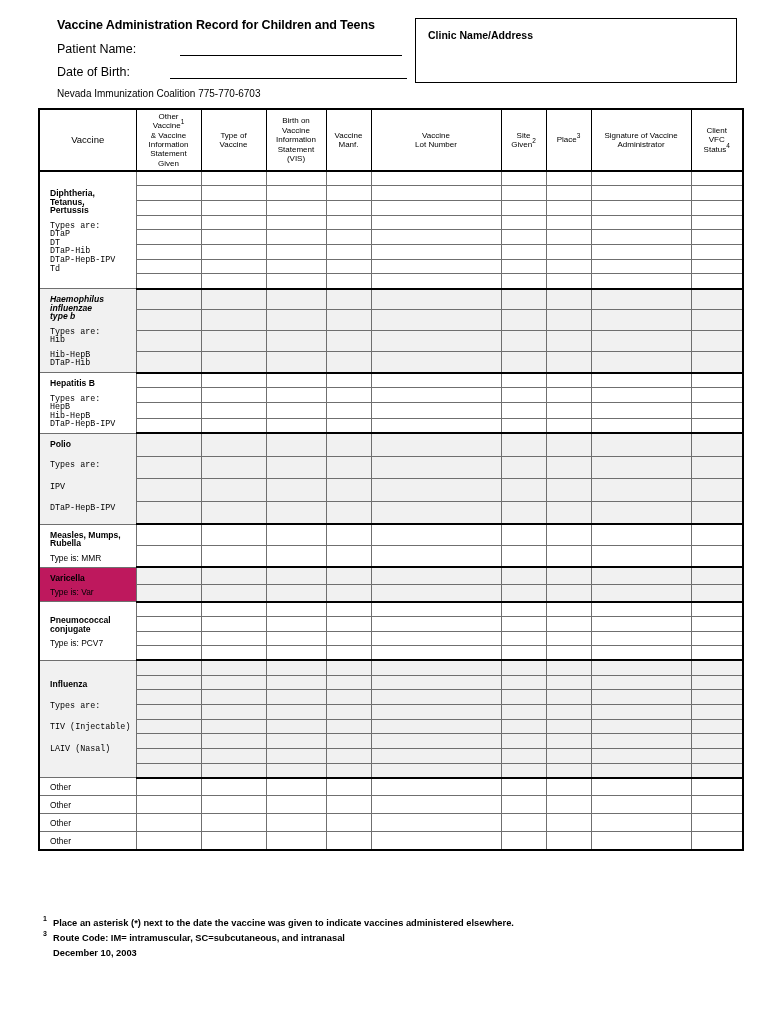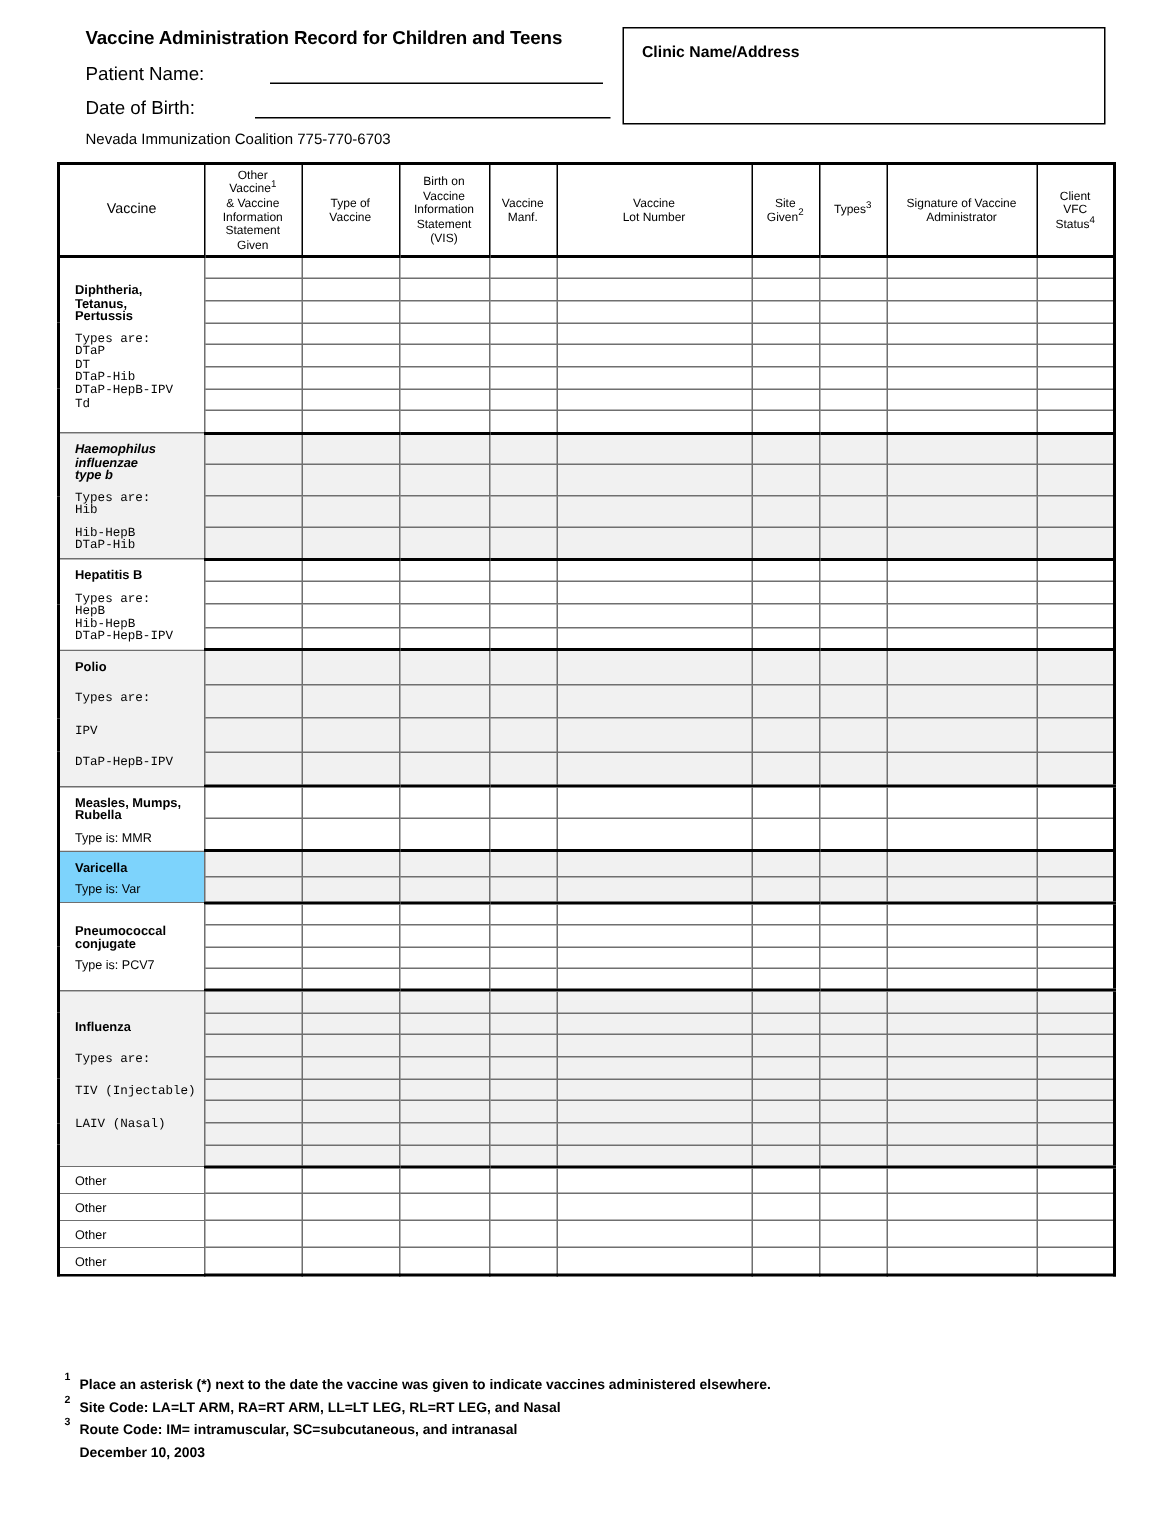--- a/index.html
+++ b/index.html
@@ -247,21 +247,21 @@
       </colgroup>
       <thead>
           <tr>
             <th class="vaccine-head"><span>Vaccine</span></th>
             <th><span>Other</span><br><span>Vaccine</span><sup>1</sup><br><span>&amp; Vaccine</span><br><span>Information</span><br><span>Statement</span><br><span>Given</span></th>
             <th><span>Type of</span><br><span>Vaccine</span></th>
             <th><span>Birth on</span><br><span>Vaccine</span><br><span>Information</span><br><span>Statement</span><br><span>(VIS)</span></th>
             <th><span>Vaccine</span><br><span>Manf.</span></th>
             <th><span>Vaccine</span><br><span>Lot Number</span></th>
             <th><span>Site</span><br><span>Given</span><sup>2</sup></th>
-            <th><span>Types</span><sup>3</sup></th>
+            <th><span>Place</span><sup>3</sup></th>
             <th><span>Signature of Vaccine</span><br><span>Administrator</span></th>
             <th><span>Client</span><br><span>VFC</span><br><span>Status</span><sup>4</sup></th>
           </tr>
         </thead>
       <tbody>
           <tr class="r">
             <td class="label-cell" rowspan="8">
               <div class="label-inner">
                 <div class="lbl-title"><span>Diphtheria,</span><br><span>Tetanus,</span><br><span>Pertussis</span></div>
                 <div class="lbl-types">
@@ -549,21 +549,21 @@
             <td class="colsep"></td>
             <td class="colsep"></td>
             <td class="colsep"></td>
             <td class="colsep"></td>
             <td class="colsep"></td>
             <td class="colsep"></td>
             <td class="colsep"></td>
             <td class="colsep"></td>
           </tr>
           <tr class="r shade">
-            <td class="label-cell" rowspan="2" style="background: #7dd3fc;">
+            <td class="label-cell" rowspan="2" style="background: #be185d;">
               <div class="label-inner">
                 <div class="lbl-title"><span>Varicella</span></div>
                 <div class="lbl-sub">Type is: Var</div>
               </div>
             </td>
             <td class="colsep"></td>
             <td class="colsep"></td>
             <td class="colsep"></td>
             <td class="colsep"></td>
             <td class="colsep"></td>
@@ -789,23 +789,20 @@
           </tr>
         </tbody>
     </table>
   </div>
 
   <div class="footnotes">
       <div class="fn fn-row">
         <div style="position: relative;"><span class="fnum" style="left: -10px;">1</span><span>Place an asterisk  (*) next to the date the vaccine was given to indicate vaccines administered elsewhere.</span></div>
       </div>
       <div class="fn fn-row">
-        <div style="position: relative;"><span class="fnum" style="left: -10px;">2</span><span>Site Code:  LA=LT ARM, RA=RT ARM, LL=LT LEG, RL=RT LEG, and Nasal</span></div>
-      </div>
-      <div class="fn fn-row">
         <div style="position: relative;"><span class="fnum" style="left: -10px;">3</span><span>Route Code: IM= intramuscular, SC=subcutaneous, and intranasal</span></div>
       </div>
       <div class="fn fn-row">
         <span class="fn-date">December 10, 2003</span>
       </div>
     </div>
 
 </div>
 
 </body></html>

